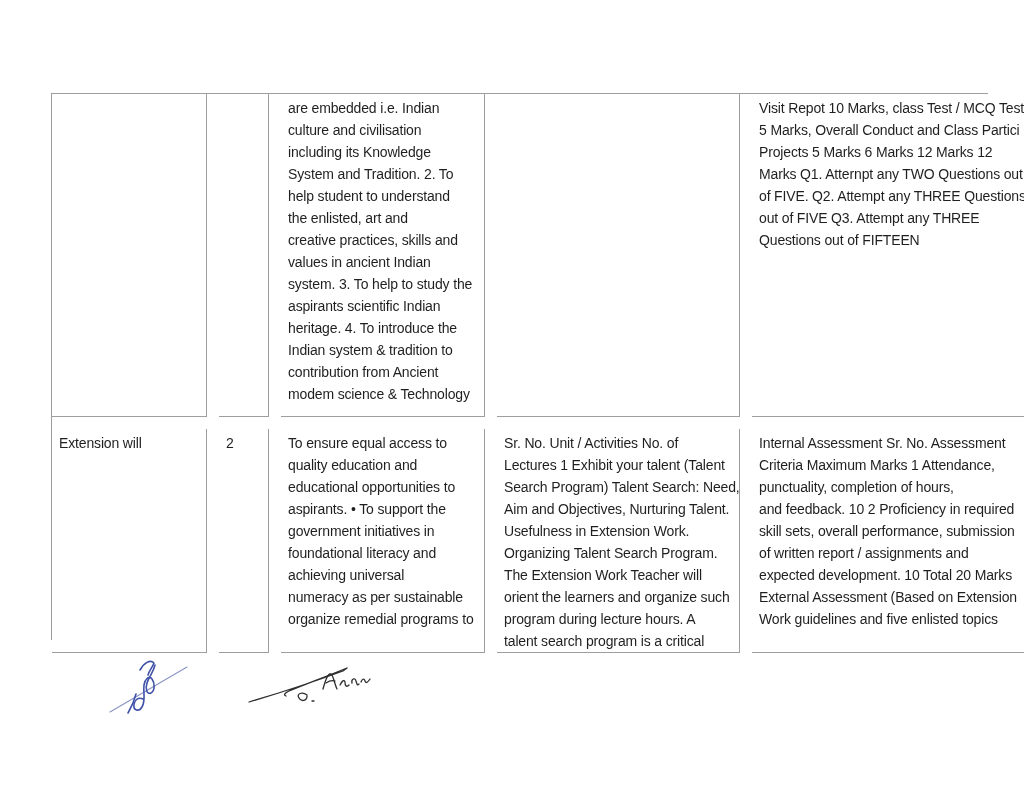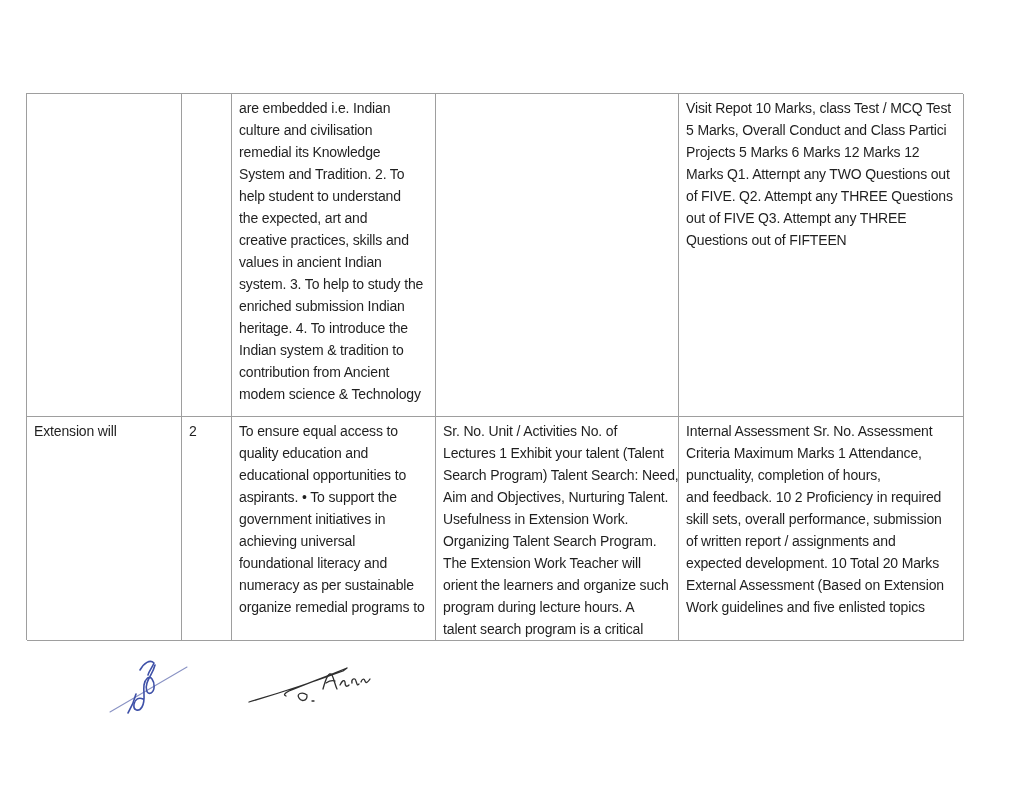--- a/index.html
+++ b/index.html
@@ -10,30 +10,31 @@
     position: relative;
     width: 1024px;
     height: 791px;
     background: var(--page-bg, #ffffff);
     overflow: hidden;
     font-family: "Liberation Sans", "DejaVu Sans", sans-serif;
     color: var(--text-color, #1f1f1f);
   }
   .doc-table {
     position: absolute;
-    left: 26px;
+    left: 51px;
     top: 93px;
     width: 937px;
     height: 547px;
     display: grid;
     grid-template-columns: 155px 50px 204px 243px 285px;
     grid-template-rows: 323px 224px;
     border-top: 1px solid var(--table-border, #9e9e9e);
     border-left: 1px solid var(--table-border, #9e9e9e);
     box-sizing: border-box;
+    gap: 12px;
   }
   .cell {
     border-right: 1px solid var(--table-border, #9e9e9e);
     border-bottom: 1px solid var(--table-border, #9e9e9e);
     box-sizing: border-box;
     padding: 3px 6px 0 7px;
     overflow: hidden;
     font-size: 14px;
     letter-spacing: -0.15px;
   }
@@ -53,28 +54,28 @@
 
 <div class="page">
 
   <div class="doc-table">
 
     <div class="cell"></div>
     <div class="cell"></div>
     <div class="cell">
         <div class="line">are embedded i.e. Indian</div>
         <div class="line">culture and civilisation</div>
-        <div class="line">remedial its Knowledge</div>
+        <div class="line">including its Knowledge</div>
         <div class="line">System and Tradition. 2. To</div>
         <div class="line">help student to understand</div>
-        <div class="line">the expected, art and</div>
+        <div class="line">the enlisted, art and</div>
         <div class="line">creative practices, skills and</div>
         <div class="line">values in ancient Indian</div>
         <div class="line">system. 3. To help to study the</div>
-        <div class="line">enriched submission Indian</div>
+        <div class="line">aspirants scientific Indian</div>
         <div class="line">heritage. 4. To introduce the</div>
         <div class="line">Indian system &amp; tradition to</div>
         <div class="line">contribution from Ancient</div>
         <div class="line">modem science &amp; Technology</div>
       </div>
     <div class="cell"></div>
     <div class="cell">
         <div class="line">Visit Repot 10 Marks, class Test / MCQ Test</div>
         <div class="line">5 Marks, Overall Conduct and Class Partici</div>
         <div class="line">Projects 5 Marks 6 Marks 12 Marks 12</div>
@@ -89,22 +90,22 @@
       </div>
     <div class="cell">
         <div class="line">2</div>
       </div>
     <div class="cell">
         <div class="line">To ensure equal access to</div>
         <div class="line">quality education and</div>
         <div class="line">educational opportunities to</div>
         <div class="line">aspirants. • To support the</div>
         <div class="line">government initiatives in</div>
+        <div class="line">foundational literacy and</div>
         <div class="line">achieving universal</div>
-        <div class="line">foundational literacy and</div>
         <div class="line">numeracy as per sustainable</div>
         <div class="line">organize remedial programs to</div>
       </div>
     <div class="cell">
         <div class="line">Sr. No. Unit / Activities No. of</div>
         <div class="line">Lectures 1 Exhibit your talent (Talent</div>
         <div class="line">Search Program) Talent Search: Need,</div>
         <div class="line">Aim and Objectives, Nurturing Talent.</div>
         <div class="line">Usefulness in Extension Work.</div>
         <div class="line">Organizing Talent Search Program.</div>

